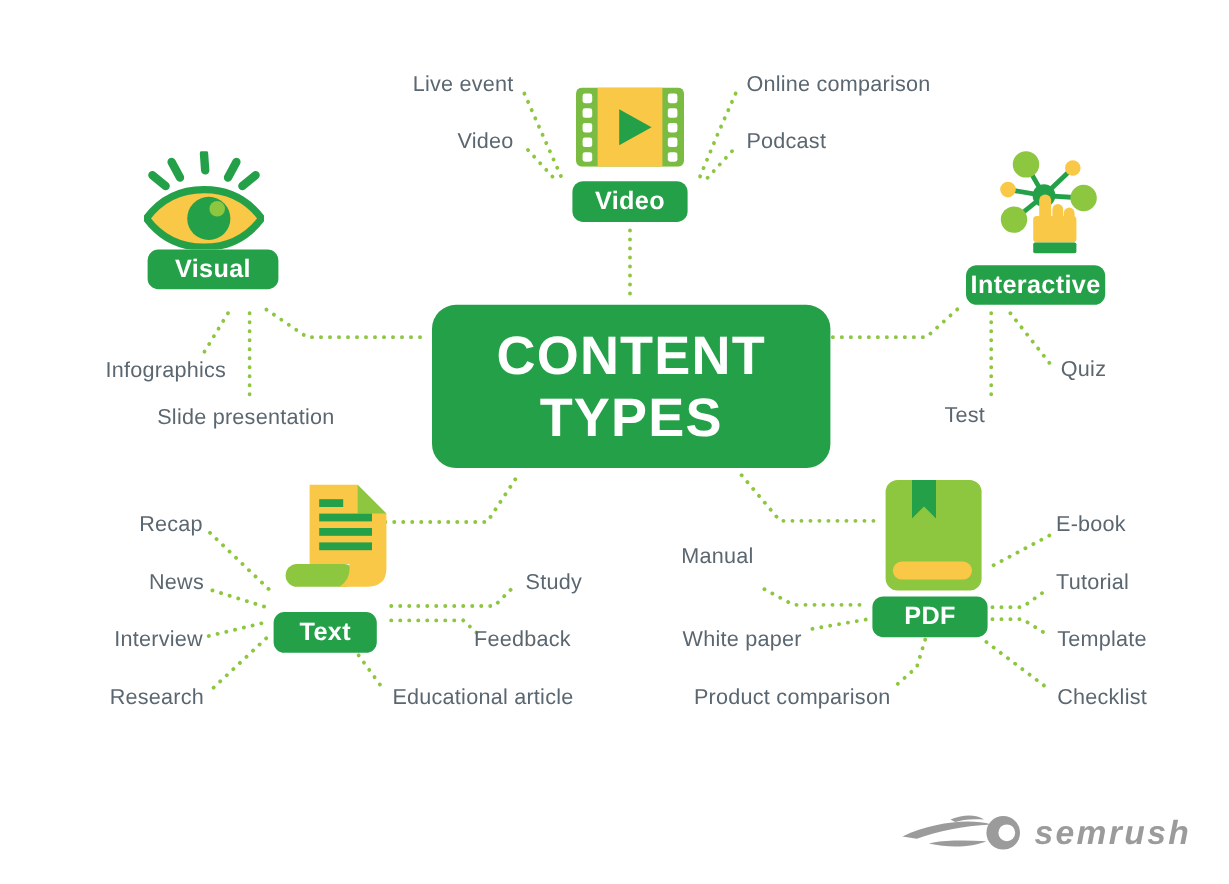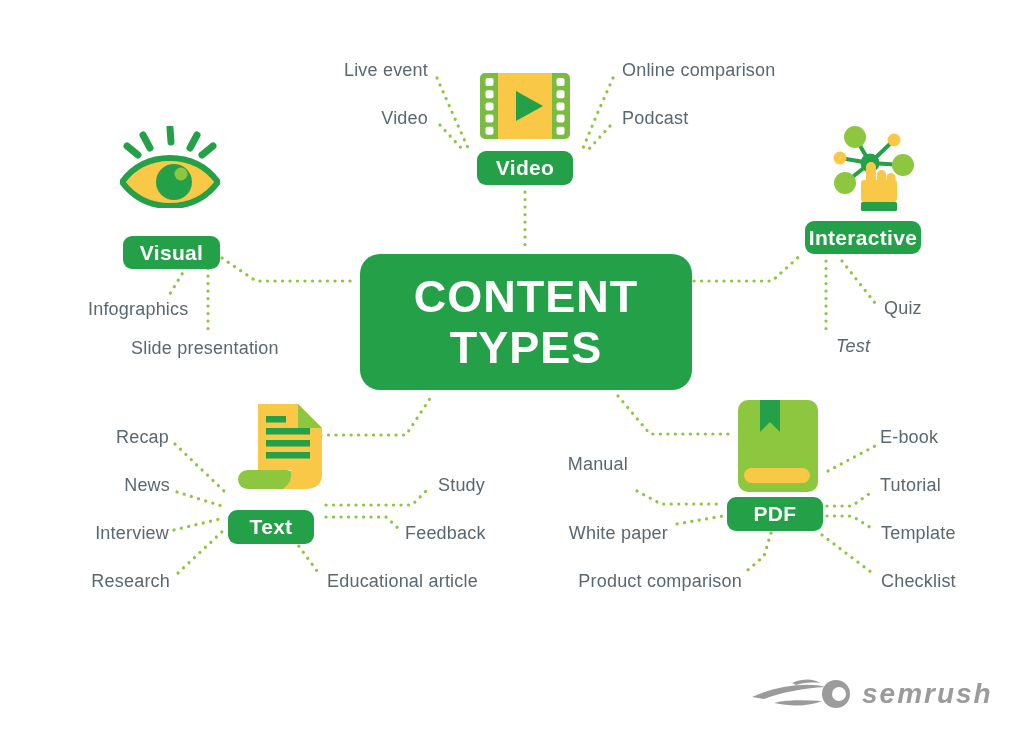--- a/index.html
+++ b/index.html
@@ -149,42 +149,42 @@
     <path d="M24,2 H44 V34 L34,24 L24,34 Z" class="f-dark"></path>
     <rect x="8" y="70" width="66" height="15" rx="7.5" class="f-yellow"></rect>
   </svg>
 
   <div class="center-box">
     <span>CONTENT</span>
     <span>TYPES</span>
   </div>
 
   <div class="pill" style="left:477px;top:151px;width:96px;height:34px;">Video</div>
-  <div class="pill" style="left:123px;top:236px;width:97px;height:33px;">Visual</div>
+  <div class="pill" style="left:123px;top:208px;width:109px;height:33px;">Visual</div>
   <div class="pill" style="left:805px;top:221px;width:116px;height:33px;">Interactive</div>
   <div class="pill" style="left:228px;top:510px;width:86px;height:34px;">Text</div>
   <div class="pill" style="left:727px;top:497px;width:96px;height:34px;">PDF</div>
 
   <div class="sub" style="right:596px;top:70px;">Live event</div>
   <div class="sub" style="right:596px;top:118px;">Video</div>
   <div class="sub" style="left:622px;top:70px;">Online comparison</div>
   <div class="sub" style="left:622px;top:118px;">Podcast</div>
 
   <div class="sub" style="left:88px;top:309px;">Infographics</div>
   <div class="sub" style="left:131px;top:348px;">Slide presentation</div>
 
   <div class="sub" style="left:884px;top:308px;">Quiz</div>
-  <div class="sub" style="left:836px;top:346px;font-style:italic;">Test</div>
+  <div class="sub" style="left:787px;top:346px;">Test</div>
 
   <div class="sub" style="right:855px;top:437px;">Recap</div>
   <div class="sub" style="right:854px;top:485px;">News</div>
   <div class="sub" style="right:855px;top:533px;">Interview</div>
   <div class="sub" style="right:854px;top:581px;margin-left:32px;">Research</div>
   <div class="sub" style="left:438px;top:485px;">Study</div>
-  <div class="sub" style="left:405px;top:533px;text-align:right;">Feedback</div>
+  <div class="sub" style="left:395px;top:533px;text-align:right;">Feedback</div>
   <div class="sub" style="left:327px;top:581px;">Educational article</div>
 
   <div class="sub" style="right:396px;top:464px;">Manual</div>
   <div class="sub" style="right:356px;top:533px;">White paper</div>
   <div class="sub" style="right:282px;top:581px;">Product comparison</div>
   <div class="sub" style="left:880px;top:437px;">E-book</div>
   <div class="sub" style="left:880px;top:485px;">Tutorial</div>
   <div class="sub" style="left:881px;top:533px;">Template</div>
   <div class="sub" style="left:881px;top:581px;">Checklist</div>
 

